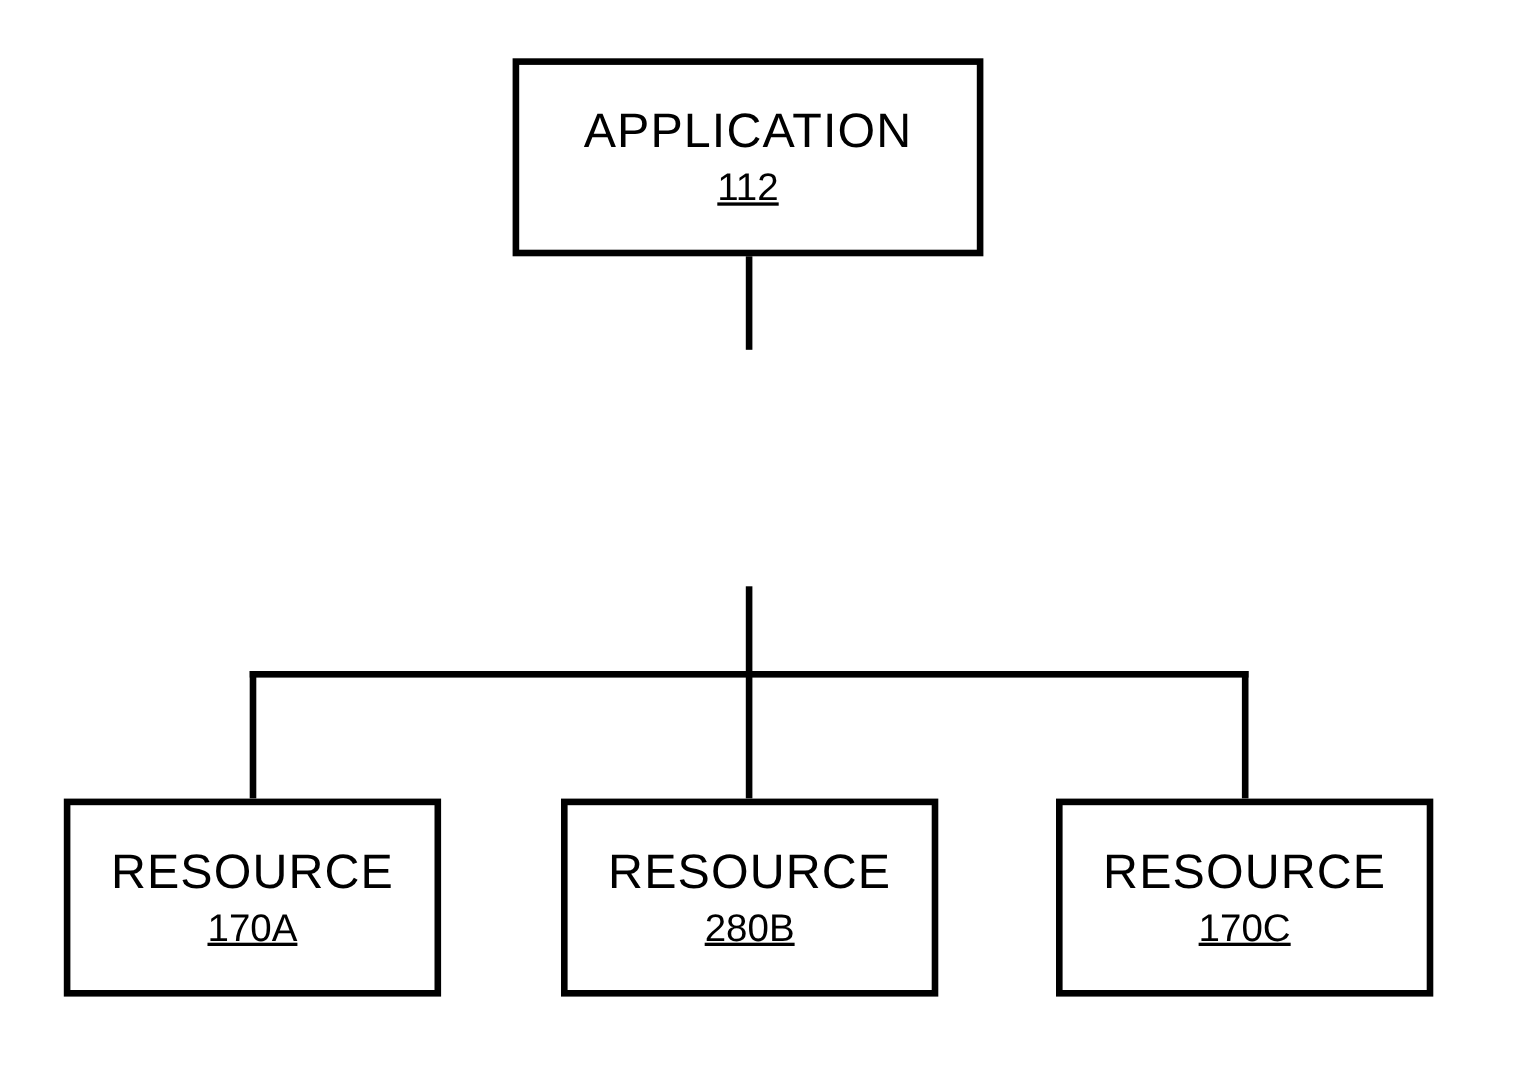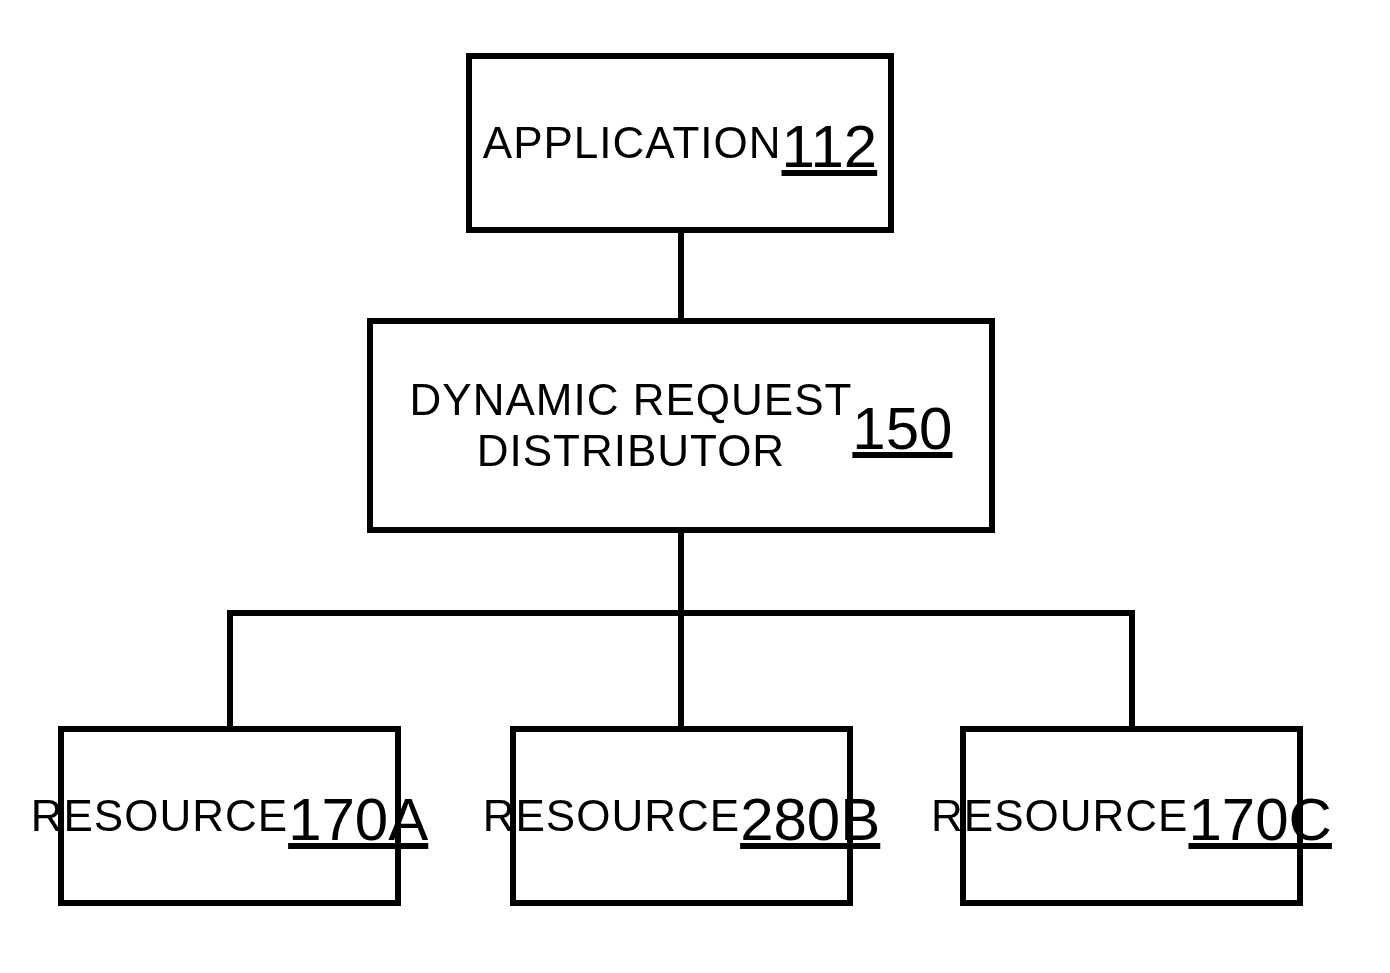--- a/index.html
+++ b/index.html
@@ -1,43 +1,38 @@
 <!DOCTYPE html>
 <html><head>
   <meta charset="utf-8">
   <style>
     * { box-sizing: border-box; margin: 0; padding: 0; }
     html, body { width: 1390px; height: 973px; background: #fff; font-family: Arial, Helvetica, sans-serif; }
     .canvas { position: relative; width: 1390px; height: 973px; }
-    .box { position: absolute; border: 6px solid #000; background: #fff; display: flex; flex-direction: row; align-items: center; justify-content: center; text-align: center; }
+    .box { position: absolute; border: 6px solid #000; background: #fff; display: flex; flex-direction: column; align-items: center; justify-content: center; text-align: center; }
     .title { font-size: 44px; letter-spacing: 1px; line-height: 1.15; }
-    .num { font-size: 60px; text-decoration: underline; margin-top: 6px; }
+    .num { font-size: 35px; text-decoration: underline; margin-top: 6px; }
     .line { position: absolute; background: #000; }
     
     .hline { height: 6px; }
     
     .vline { width: 6px; }
   </style>
 </head>
 <body>
 
 <div class="canvas">
 
   <div class="box" style="left:466px; top:53px; width:428px; height:180px;">
     <div class="title">APPLICATION</div>
     <div class="num">112</div>
   </div>
 
   <div class="line vline" style="left:678px; top:233px; height:85px;"></div>
 
-  <div class="box" style="left:367px; top:318px; width:628px; height:215px;">
-    <div class="title" style="white-space:pre-line;">DYNAMIC REQUEST
-DISTRIBUTOR</div>
-    <div class="num">150</div>
-  </div>
 
   <div class="line vline" style="left:678px; top:533px; height:80px;"></div>
 
   <div class="line hline" style="left:227px; top:610px; width:908px;"></div>
 
   <div class="line vline" style="left:227px; top:610px; height:116px;"></div>
 
   <div class="line vline" style="left:678px; top:613px; height:113px;"></div>
 
   <div class="line vline" style="left:1129px; top:610px; height:116px;"></div>

